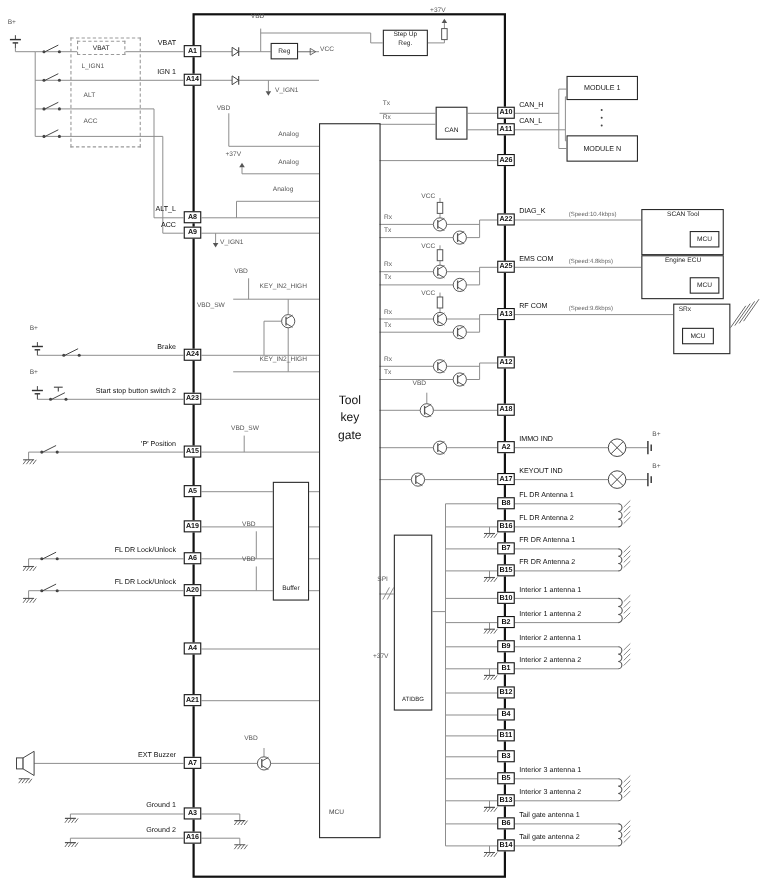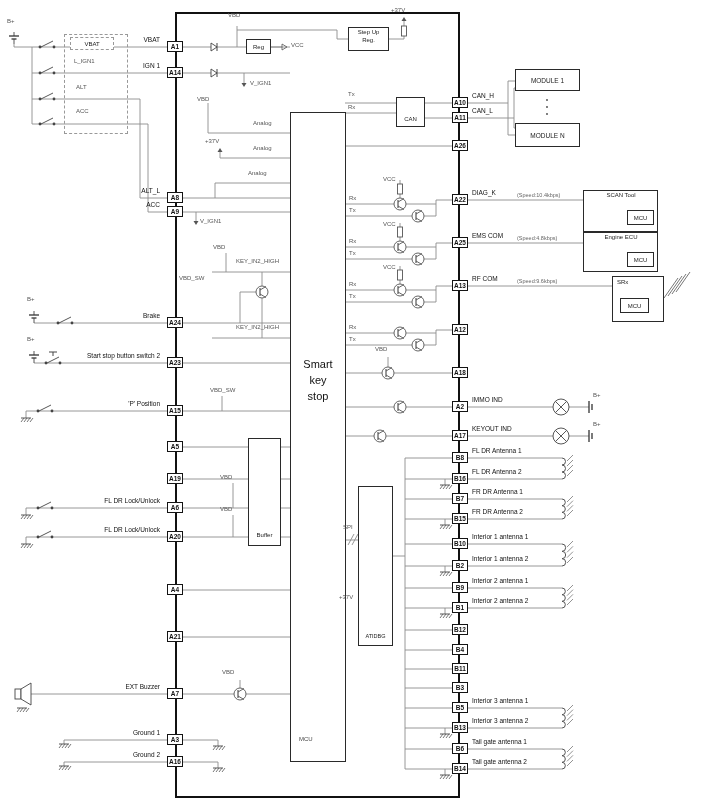--- a/index.html
+++ b/index.html
@@ -575,23 +575,23 @@
   <div class="box wbox cc" style="left:627px;top:252px;width:27px;height:15px">MCU</div>
   <div class="box wbox" style="left:612px;top:276px;width:52px;height:46px"></div>
   <span class="boxlbl" style="left:617px;top:279px">SRx</span>
   <div class="box wbox cc" style="left:620px;top:298px;width:29px;height:15px">MCU</div>
   <div class="box wbox" style="left:248px;top:438px;width:33px;height:108px"></div>
   <span class="boxlbl" style="left:248px;top:532px;width:33px">Buffer</span>
   <div class="box wbox" style="left:358px;top:486px;width:35px;height:160px"></div>
   <span class="boxlbl" style="left:358px;top:633px;width:35px;font-size:5.5px">ATIDBG</span>
 
   <div class="unit-title">
-    <span>Smart</span>
+    <span>Tool</span>
     <span>key</span>
-    <span>stop</span>
+    <span>gate</span>
   </div>
   <span class="mcu-lbl" style="left:299px;top:736px">MCU</span>
 
   <span class="sig" style="left:7px;top:18px">B+</span>
   <span class="sig" style="left:27px;top:296px">B+</span>
   <span class="sig" style="left:27px;top:336px">B+</span>
   <span class="sig" style="left:593px;top:392px">B+</span>
   <span class="sig" style="left:593px;top:421px">B+</span>
   <span class="sig" style="left:228px;top:12px">VBD</span>
   <span class="sig" style="left:197px;top:96px">VBD</span>

